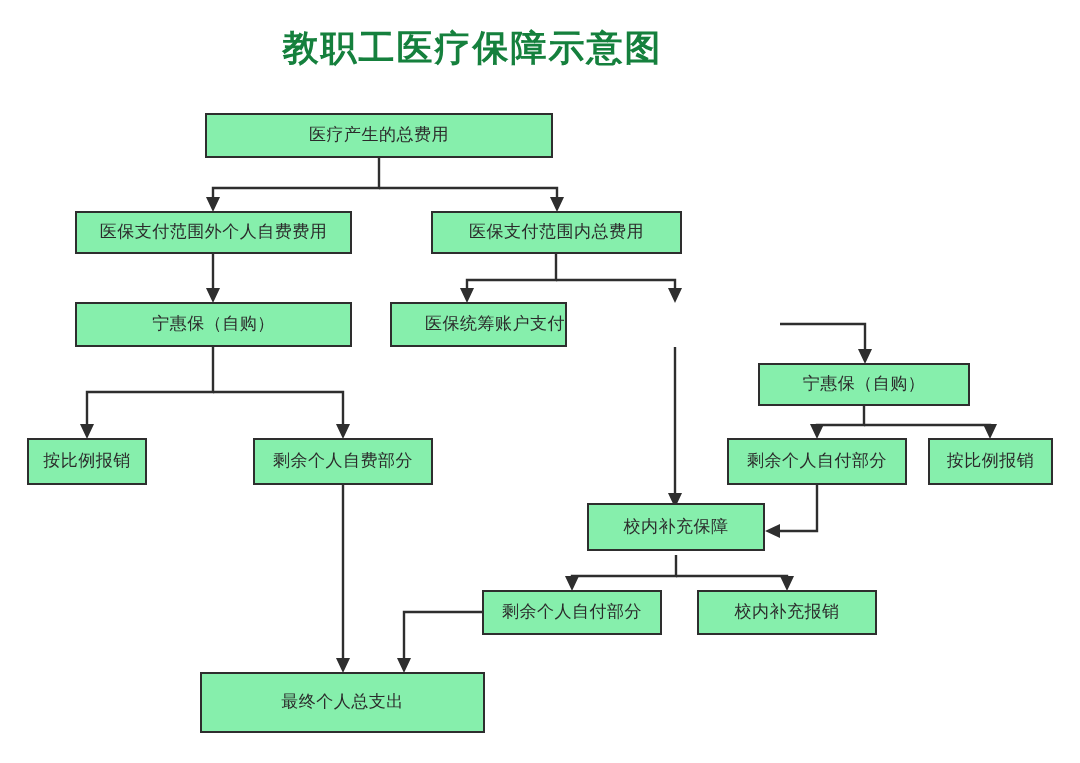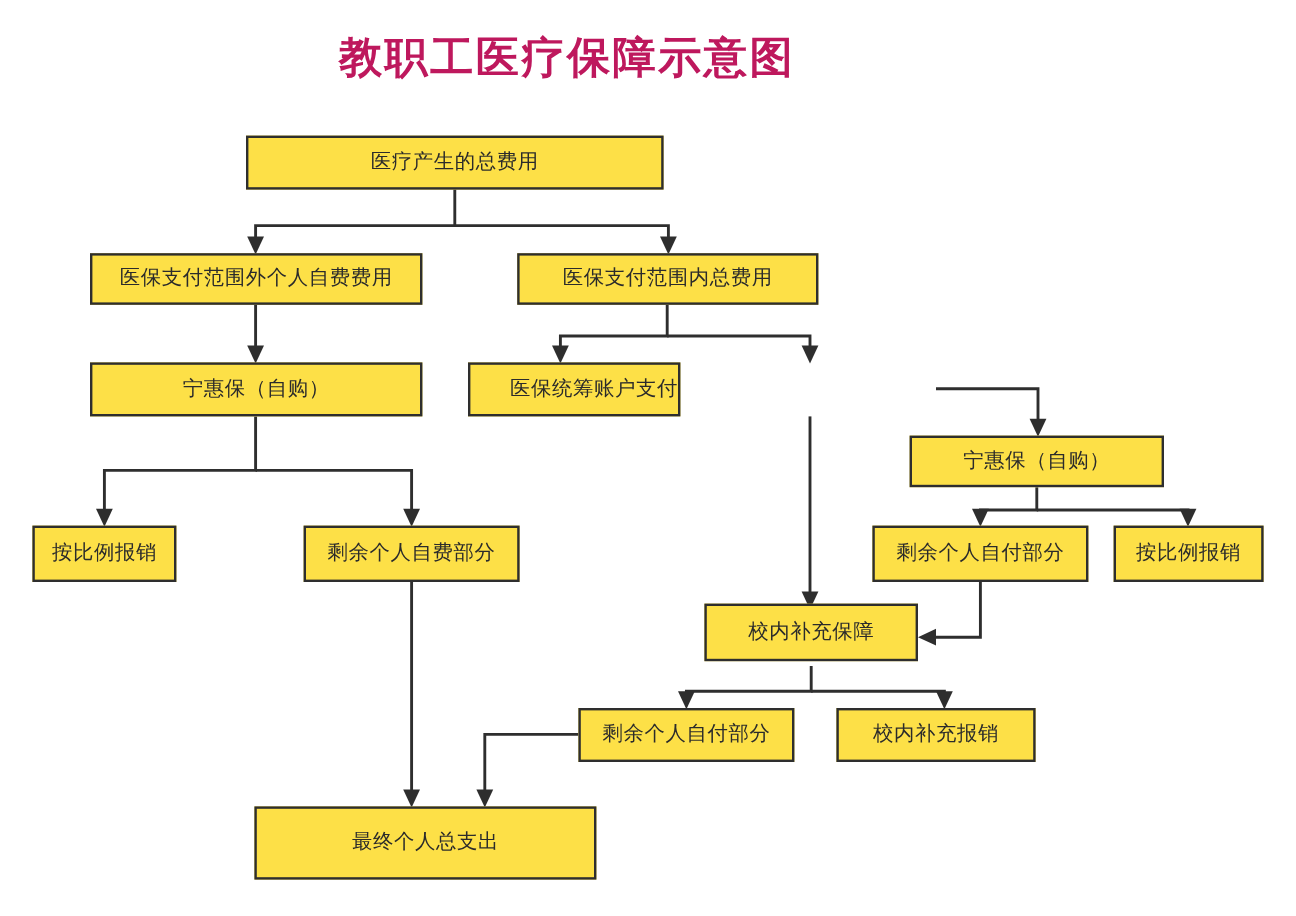--- a/index.html
+++ b/index.html
@@ -21,28 +21,28 @@
   }
   #chart-title {
     position: absolute;
     left: 0;
     top: 24px;
     width: 945px;
     text-align: center;
     font-size: 36px;
     font-weight: bold;
     letter-spacing: 2px;
-    color: #be185d;
+    color: #15803d;
     font-family: "Liberation Sans", "DejaVu Sans", sans-serif;
   }
   .node {
     position: absolute;
     box-sizing: border-box;
     border: 2px solid #2e2e2e;
-    background: #fde047;
+    background: #86efac;
     display: flex;
     align-items: center;
     justify-content: center;
     font-size: 17px;
     line-height: 1.1;
     color: #2b2b2b;
     white-space: nowrap;
     letter-spacing: 0.5px;
   }
   svg#edges {
@@ -180,21 +180,21 @@
   </div>
 
   <div class="node" style="left:587px; top:503px; width:178px; height:48px;">
     <span>校内补充保障</span>
   </div>
 
   <div class="node" style="left:482px; top:590px; width:180px; height:45px;">
     <span>剩余个人自付部分</span>
   </div>
 
-  <div class="node" style="left:697px; top:590px; width:166px; height:45px;">
+  <div class="node" style="left:697px; top:590px; width:180px; height:45px;">
     <span>校内补充报销</span>
   </div>
 
-  <div class="node" style="left:212px; top:672px; width:285px; height:61px;">
+  <div class="node" style="left:200px; top:672px; width:285px; height:61px;">
     <span>最终个人总支出</span>
   </div>
 
 </div>
 
 </body></html>

